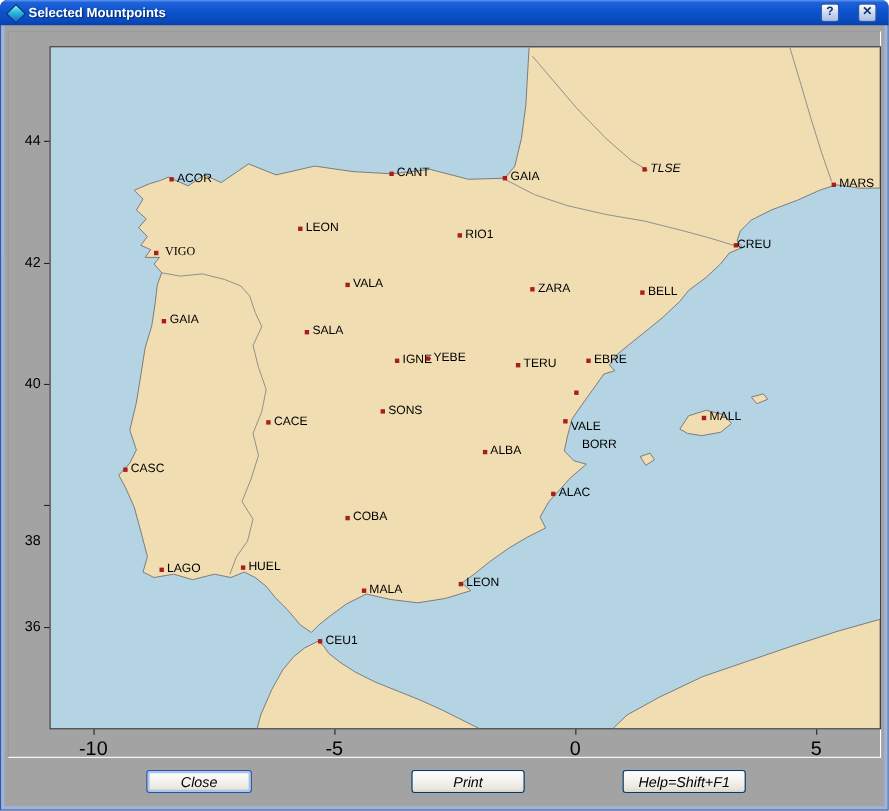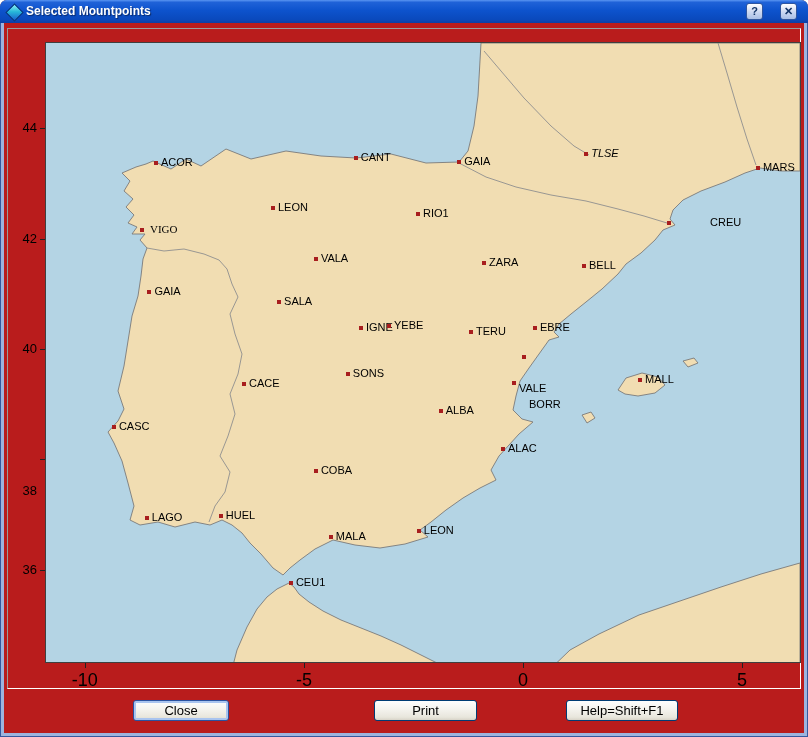--- a/index.html
+++ b/index.html
@@ -1,17 +1,17 @@
 <!DOCTYPE html>
 <html><head>
 <meta charset="utf-8">
 <style>
   html,body{margin:0;padding:0;background:#fff;}
   .window{
-    position:relative;width:808px;height:737px;background:#b91c1c;
+    position:relative;width:808px;height:737px;background:#a3a3a3;
     border-radius:7px 7px 0 0;overflow:hidden;
     box-shadow:inset 0 0 0 1px #35589f, inset 0 0 0 4px #9db4de;
     font-family:"Liberation Sans",sans-serif;
   }
   .titlebar{
     position:absolute;left:0;top:0;right:0;height:23px;
     background:linear-gradient(180deg,#5a96f2 0%,#1f62d8 10%,#0d53cd 45%,#0a49bc 85%,#0a3fa4 100%);
     border-radius:6px 6px 0 0;display:flex;align-items:center;
   }
   .app-icon{
@@ -49,21 +49,21 @@
   .slabel{position:absolute;font-size:11px;line-height:13px;color:#000;white-space:nowrap;}
   .xtick{position:absolute;top:621px;width:1px;height:5px;background:#222;}
   .xlabel{position:absolute;top:628px;width:48px;margin-left:-24px;text-align:center;font-size:18px;color:#000;}
   .ytick{position:absolute;left:-5px;width:5px;height:1px;background:#222;}
   .ylabel{position:absolute;left:-34px;width:26px;text-align:right;font-size:13px;color:#000;margin-top:-8px;}
   .btn{
     position:absolute;top:700px;height:21px;box-sizing:border-box;
     border:1px solid #003c74;border-radius:3px;
     background:linear-gradient(180deg,#fefefe,#f4f3ee 45%,#e8e6dc 85%,#d8d4c8);
     font-family:"Liberation Sans",sans-serif;font-size:13px;color:#000;
-    text-align:center;line-height:18px;padding:0;cursor:default;
+    text-align:center;line-height:18px;padding:0;cursor:default;font-style:italic;
   }
   .btn-default{border-color:#2a52a0;box-shadow:inset 0 0 0 2px #a9c4ef;}
 </style>
 </head>
 <body>
 
 <div class="window">
 
   <div class="titlebar">
     <span class="app-icon"></span>
@@ -114,21 +114,21 @@
           <div class="slabel" style="left: 418.145px; top: 112.272px;">GAIA</div>
           <div class="marker" style="left: 538.199px; top: 108.989px; background: rgb(168, 30, 30);"></div>
           <div class="slabel" style="left: 545.199px; top: 103.989px; font-style: italic;">TLSE</div>
           <div class="marker" style="left: 709.941px; top: 122.794px; background: rgb(168, 30, 30);"></div>
           <div class="slabel" style="left: 716.941px; top: 117.794px;">MARS</div>
           <div class="marker" style="left: 224.945px; top: 163.103px; background: rgb(168, 30, 30);"></div>
           <div class="slabel" style="left: 231.945px; top: 158.103px;">LEON</div>
           <div class="marker" style="left: 369.962px; top: 168.625px; background: rgb(168, 30, 30);"></div>
           <div class="slabel" style="left: 376.962px; top: 163.625px;">RIO1</div>
           <div class="marker" style="left: 621.003px; top: 178.012px; background: rgb(168, 30, 30);"></div>
-          <div class="slabel" style="left: 664px; top: 173.012px;">CREU</div>
+          <div class="slabel" style="left: 624px; top: 173.012px;">CREU</div>
           <div class="marker" style="left: 93.9477px; top: 185.191px; background: rgb(168, 30, 30);"></div>
           <div class="slabel" style="left: 104px; top: 180.191px; font-family: Liberation Serif, serif;">VIGO</div>
           <div class="marker" style="left: 267.88px; top: 214.457px; background: rgb(168, 30, 30);"></div>
           <div class="slabel" style="left: 274.88px; top: 209.457px;">VALA</div>
           <div class="marker" style="left: 436.117px; top: 218.322px; background: rgb(168, 30, 30);"></div>
           <div class="slabel" style="left: 443.117px; top: 213.322px;">ZARA</div>
           <div class="marker" style="left: 536.008px; top: 221.083px; background: rgb(168, 30, 30);"></div>
           <div class="slabel" style="left: 543.008px; top: 216.083px;">BELL</div>
           <div class="marker" style="left: 101.396px; top: 247.036px; background: rgb(168, 30, 30);"></div>
           <div class="slabel" style="left: 108.396px; top: 242.036px;">GAIA</div>

